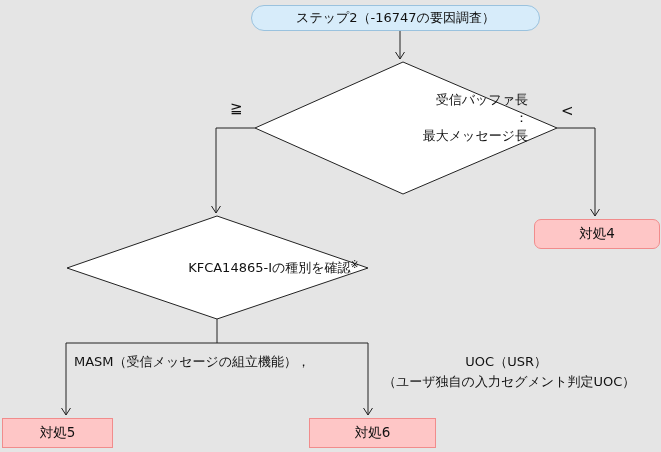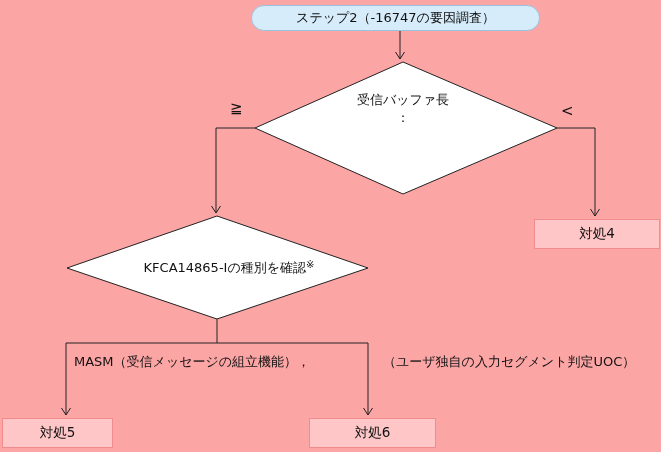--- a/index.html
+++ b/index.html
@@ -2,43 +2,43 @@
 <html style="--start-fill: #d7ecfa; --start-border: #9ac2de; --action-fill: #fec6c6; --action-border: #f18c8c; --line: #222222; --text: #111111;"><head>
 <meta charset="utf-8">
 <style>
   :root{
     --start-fill:#d7ecfa; --start-border:#9ac2de;
     --action-fill:#fec6c6; --action-border:#f18c8c;
     --line:#222222; --text:#111111;
   }
   html,body{margin:0;padding:0;background:#ffffff;}
   .canvas{
-    position:relative; width:661px; height:452px; background:#fca5a5;
+    position:relative; width:661px; height:452px; background:#e5e5e5;
     font-family:"DejaVu Sans", sans-serif; color:var(--text); overflow:hidden;
   }
   .layer{position:absolute;left:0;top:0;}
   svg .stroke{stroke:var(--line); fill:none; stroke-width:1;}
   svg .shape{stroke:var(--line); fill:#ffffff; stroke-width:1;}
   .node{position:absolute; box-sizing:border-box; text-align:center;}
   .pill{
     left:251px; top:5px; width:289px; height:26px;
     background:var(--start-fill); border:1.5px solid var(--start-border);
     border-radius:13px; font-size:13px; line-height:23px;
   }
   .actionbox{
     background:var(--action-fill); border:1.5px solid var(--action-border);
     height:30px; font-size:13.5px; line-height:27px;
   }
-  .box4{left:534px; top:219px; width:126px;}
+  .box4{left:534px; top:219px; width:126px;border-radius:7px;}
   .box5{left:2px;   top:418px; width:111px;}
   .box6{left:309px; top:418px; width:127px;}
-  .dtext{position:absolute; text-align:center; font-size:13px; line-height:18px;}
+  .dtext{position:absolute; text-align:right; font-size:13px; line-height:18px;}
   .d1text{left:278px; top:91px; width:250px;}
   .d1text span{display:block;}
-  .d2text{left:78px; top:259px; width:302px;}
+  .d2text{left:57px; top:259px; width:302px;}
   .sup{font-size:10px; position:relative; top:-4px;}
   .op{position:absolute; font-size:15px; line-height:15px;}
   .op-ge{left:230px; top:101px;}
   .op-lt{left:561px; top:104px;}
   .branch{position:absolute; font-size:13px; line-height:20px; white-space:nowrap;text-align:center;}
   .branch-left{left:74px; top:352px;}
   .branch-right{left:377px; top:352px;}
   .indent{margin-left:6px;}
 </style>
 </head>
@@ -65,33 +65,35 @@
     <polygon class="shape" points="217,216 368,268 217,319 67,268"></polygon>
   </svg>
 
   <div class="node pill">
     <span>ステップ2（-16747の要因調査）</span>
   </div>
 
   <div class="dtext d1text">
     <span>受信バッファ長</span>
     <span>：</span>
+    <span>最大メッセージ長</span>
   </div>
 
   <div class="op op-ge">≧</div>
   <div class="op op-lt">&lt;</div>
 
   <div class="dtext d2text">
     <span>KFCA14865-Iの種別を確認</span><span class="sup">※</span>
   </div>
 
   <div class="branch branch-left">
     <div>MASM（受信メッセージの組立機能），</div>
   </div>
   <div class="branch branch-right">
+    <div>UOC（USR）</div>
     <div class="indent">（ユーザ独自の入力セグメント判定UOC）</div>
   </div>
 
   <div class="node actionbox box4">対処4</div>
   <div class="node actionbox box5">対処5</div>
   <div class="node actionbox box6">対処6</div>
 
 </div>
 
 </body></html>

